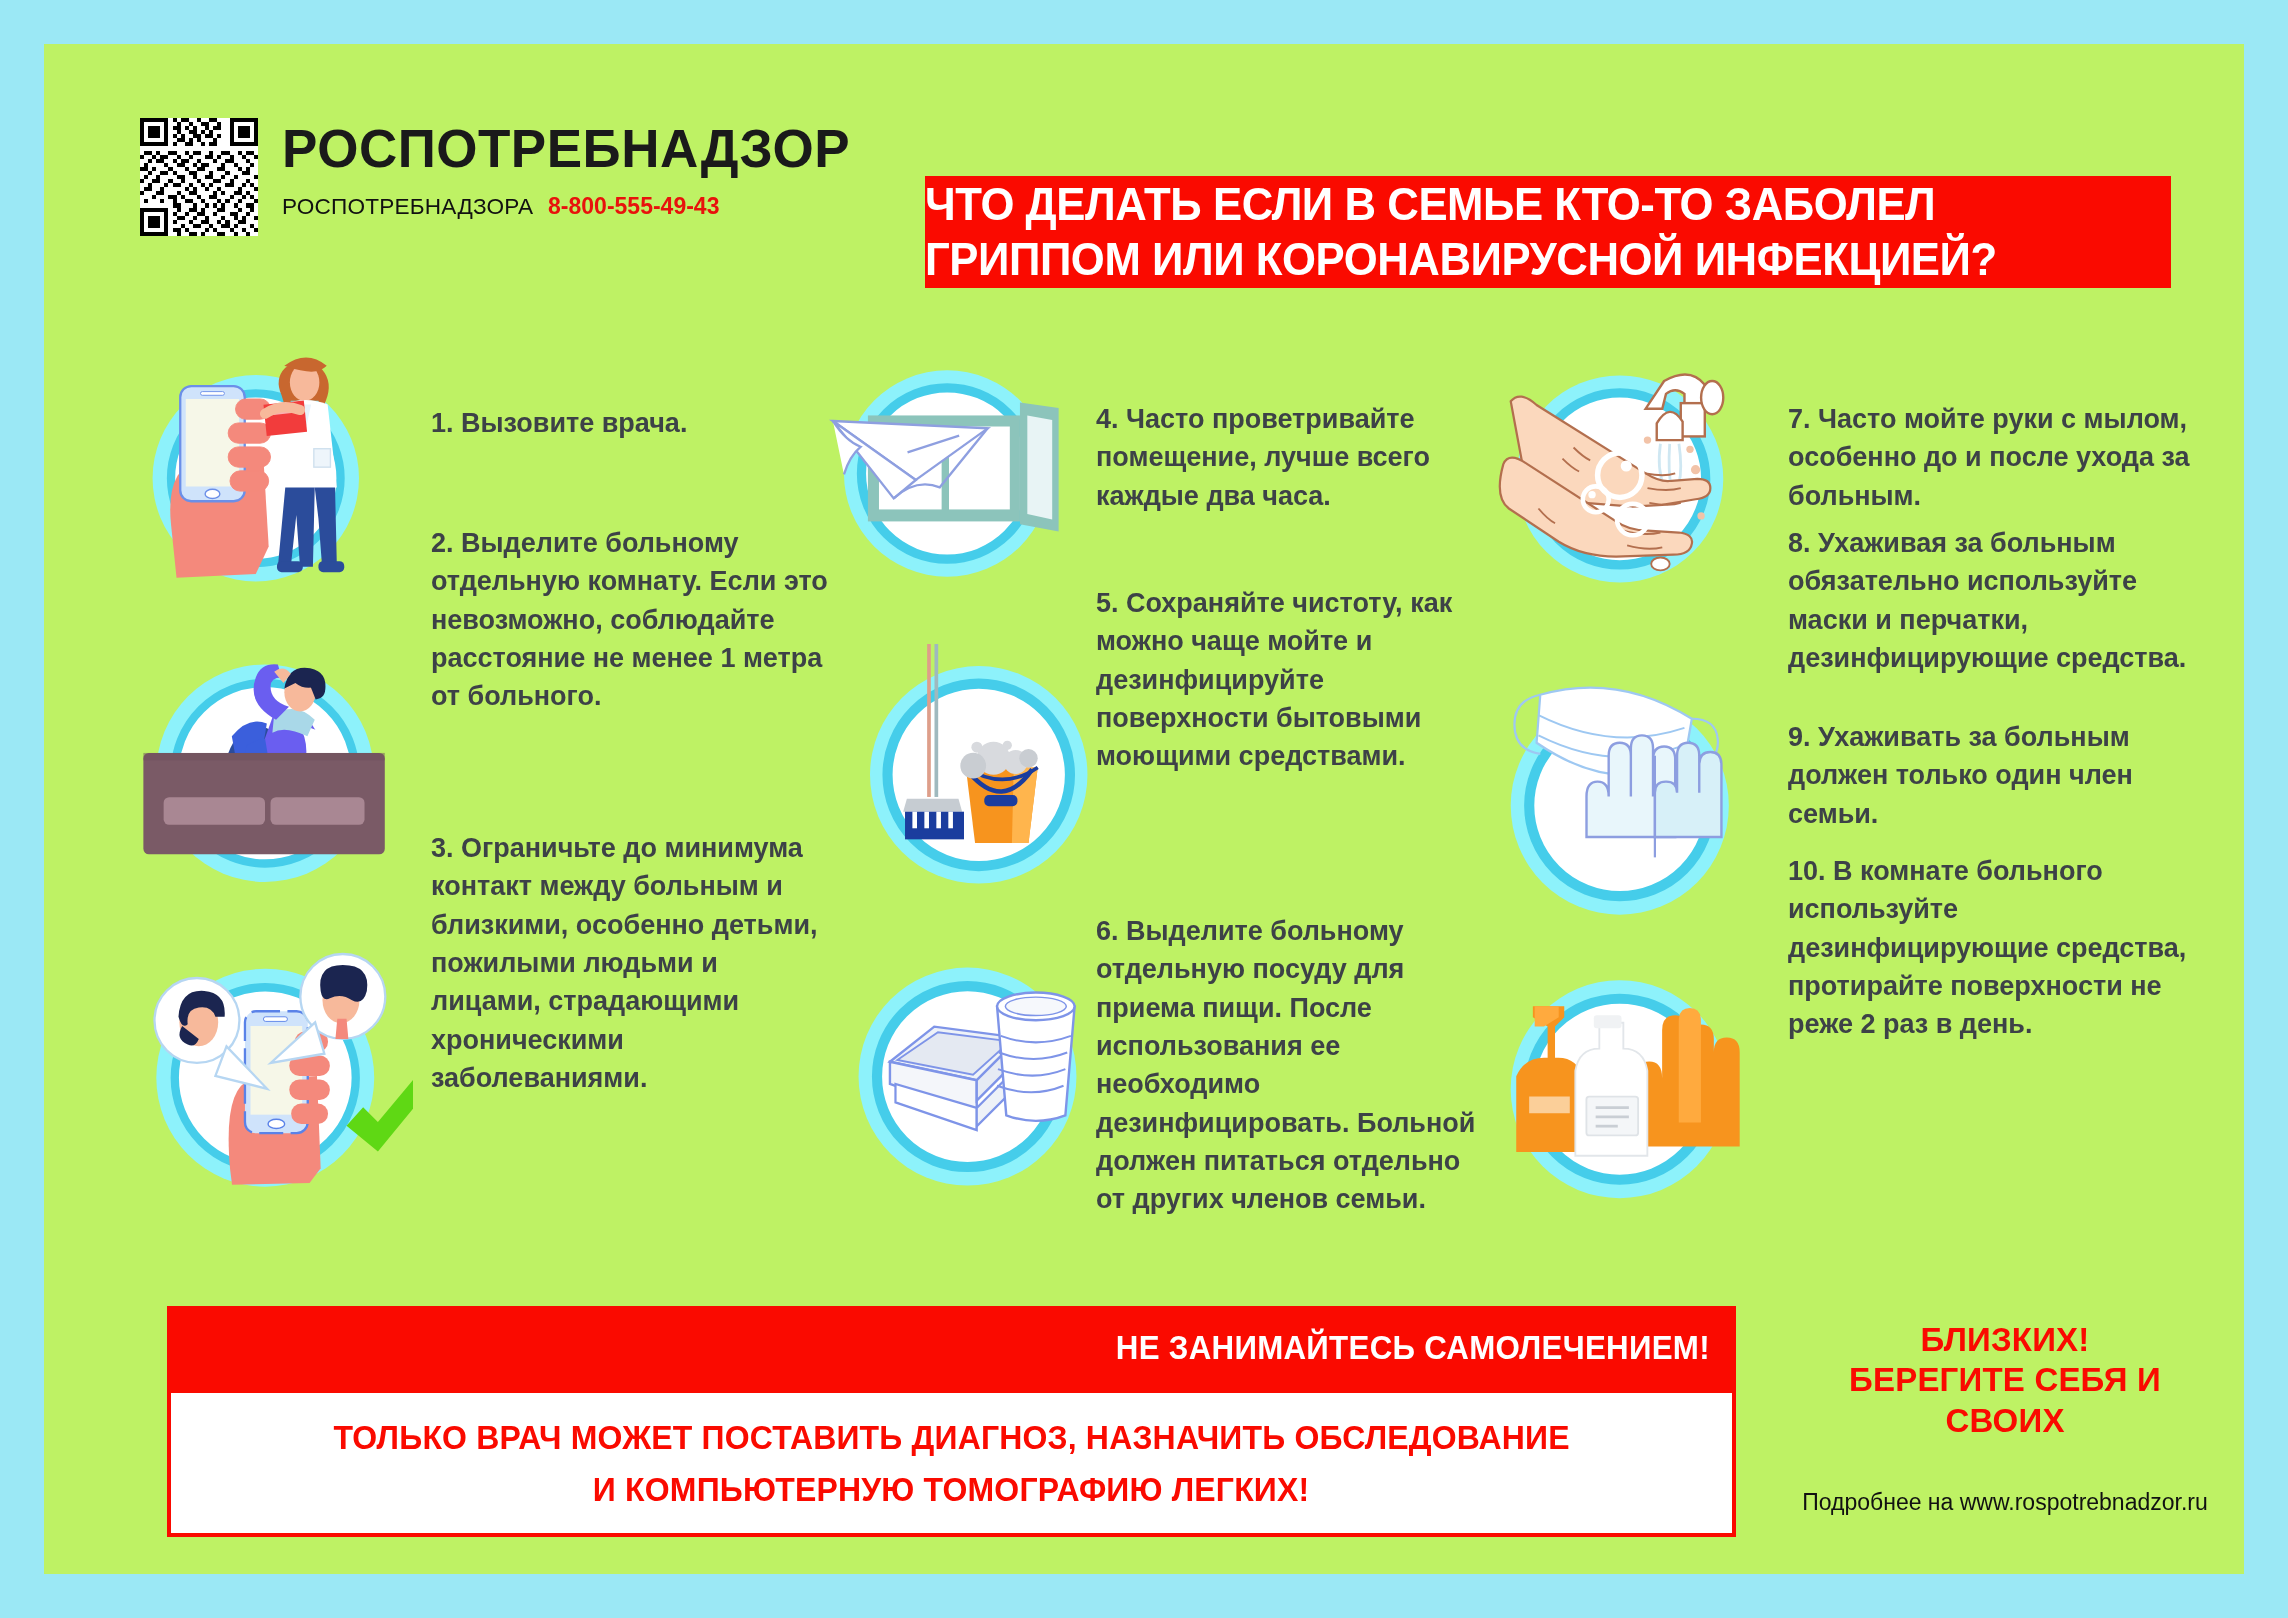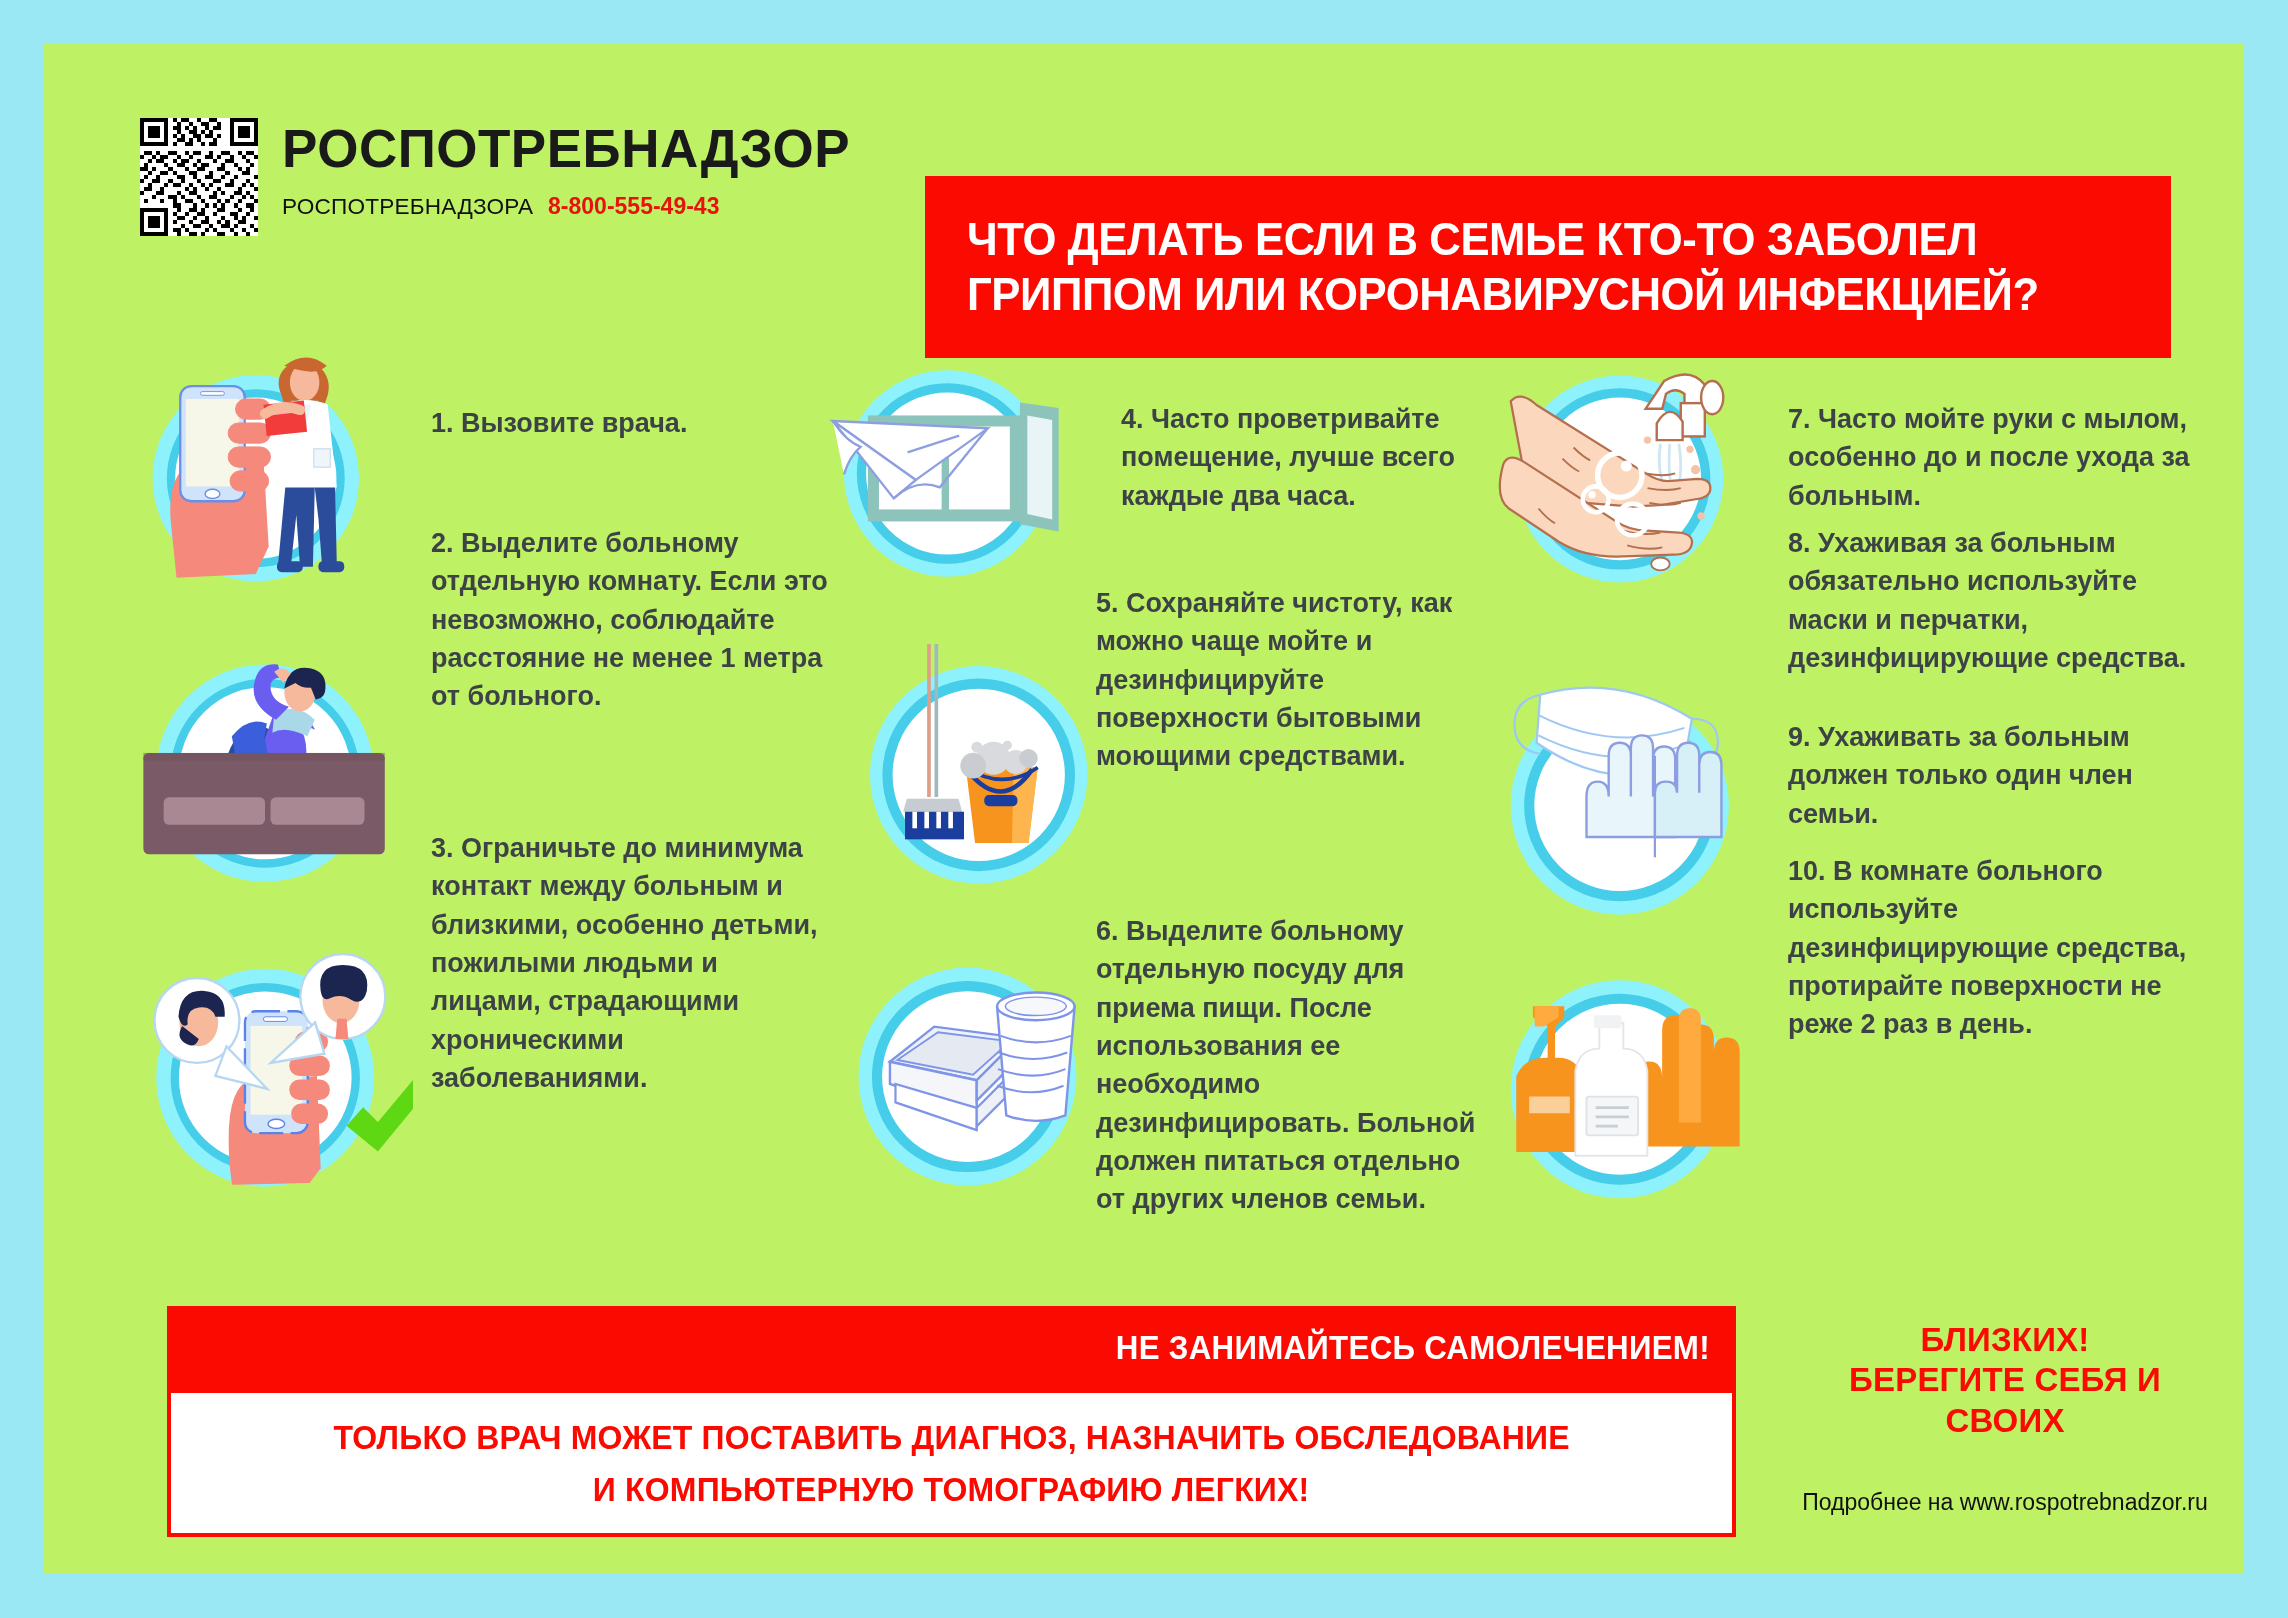--- a/index.html
+++ b/index.html
@@ -36,24 +36,24 @@
   .sub-line{
     font-size:22.6px;color:#111;letter-spacing:0.2px;
     line-height:1.28;white-space:nowrap;font-weight:400;
   }
   .sub-wrap{margin-top:18.5px;}
   .sub-row2{display:flex;align-items:baseline;gap:14.8px;}
   .phone{color:#e8120c;font-weight:bold;font-size:23px;white-space:nowrap;}
 
   .title-banner{
     position:absolute;left:881px;top:132px;
-    width:1246px;height:182px;
+    width:1246px;height:112px;
     background:#fa0a00;
     display:flex;flex-direction:column;justify-content:center;
-    padding-left:42px;box-sizing:border-box;
+    box-sizing:border-box;
   }
   .title-banner .tline{
     color:#ffffff;font-weight:bold;
     font-size:47px;line-height:1.16;
     letter-spacing:-0.5px;
     transform:scaleX(.93);transform-origin:left center;
     white-space:nowrap;
   }
 
   
@@ -476,21 +476,21 @@
           <path d="M225 72 l27 5 l0 108 l-27 -6 z" fill="#e8f4f5"></path>
 
           <path d="M14 78 l168 8 l-78 56 z" fill="#ffffff" stroke="#8e9fe0" stroke-width="2.5"></path>
           <path d="M14 78 l90 64 l-24 20 z" fill="#ffffff" stroke="#8e9fe0" stroke-width="2.5"></path>
           <path d="M80 162 q24 -22 50 -12 l52 -64" fill="none" stroke="#8e9fe0" stroke-width="2.5"></path>
           <path d="M14 78 q14 22 30 28 q-12 10 -18 30" fill="#ffffff" stroke="#8e9fe0" stroke-width="2.5"></path>
           <path d="M95 112 l56 -18" stroke="#8e9fe0" stroke-width="2.5" fill="none"></path>
         </svg>
       </div>
 
-      <div class="txt" style="left:258px;top:51px;width:388px;margin-left:25px;">4. Часто проветривайте помещение, лучше всего каждые два часа.</div>
+      <div class="txt" style="left:258px;top:51px;width:388px;">4. Часто проветривайте помещение, лучше всего каждые два часа.</div>
 
       <div class="txt" style="left:258px;top:235px;width:388px;">5. Сохраняйте чистоту, как можно чаще мойте и дезинфицируйте поверхности бытовыми моющими средствами.</div>
 
       <div class="icon-wrap" style="left:18.5px;top:295px;width:249px;height:258px;">
         <svg viewBox="0 0 270 280" width="249" height="258">
           <circle cx="132" cy="142" r="118" fill="#8df2fb"></circle>
           <circle cx="132" cy="142" r="99" fill="#ffffff"></circle>
           <circle cx="132" cy="142" r="99" fill="none" stroke="#45cdea" stroke-width="11"></circle>
 
           <rect x="76" y="-112" width="4" height="278" fill="#de9e8a"></rect>

